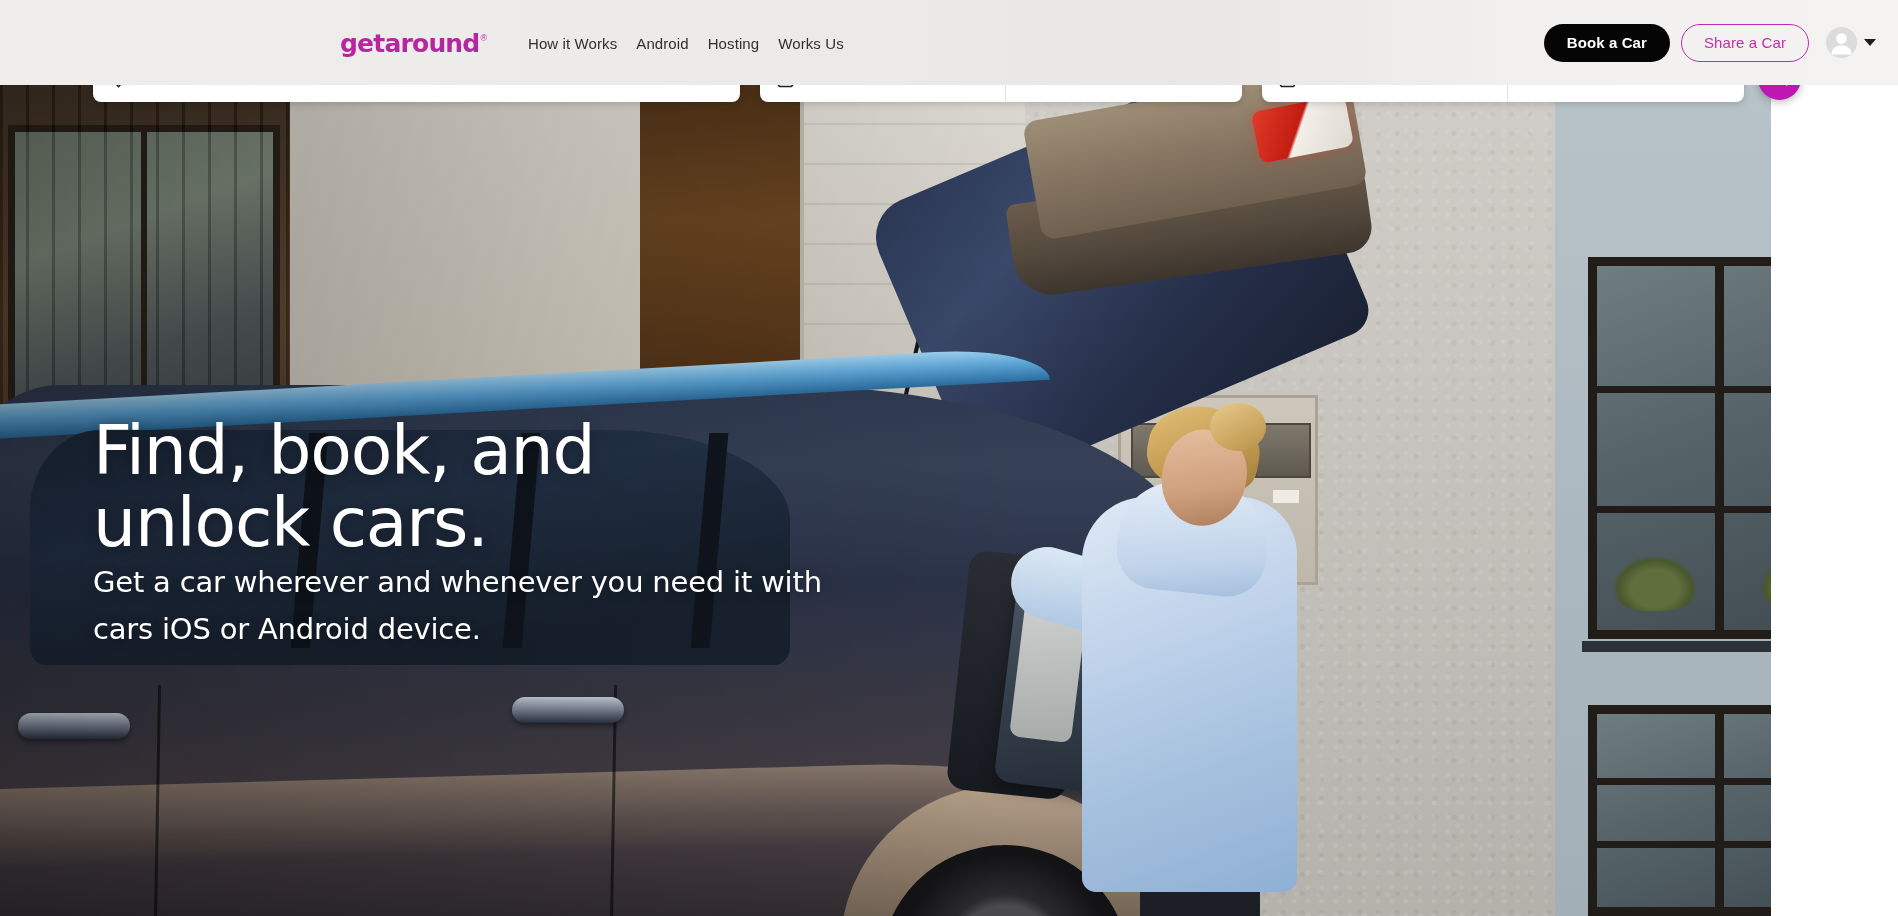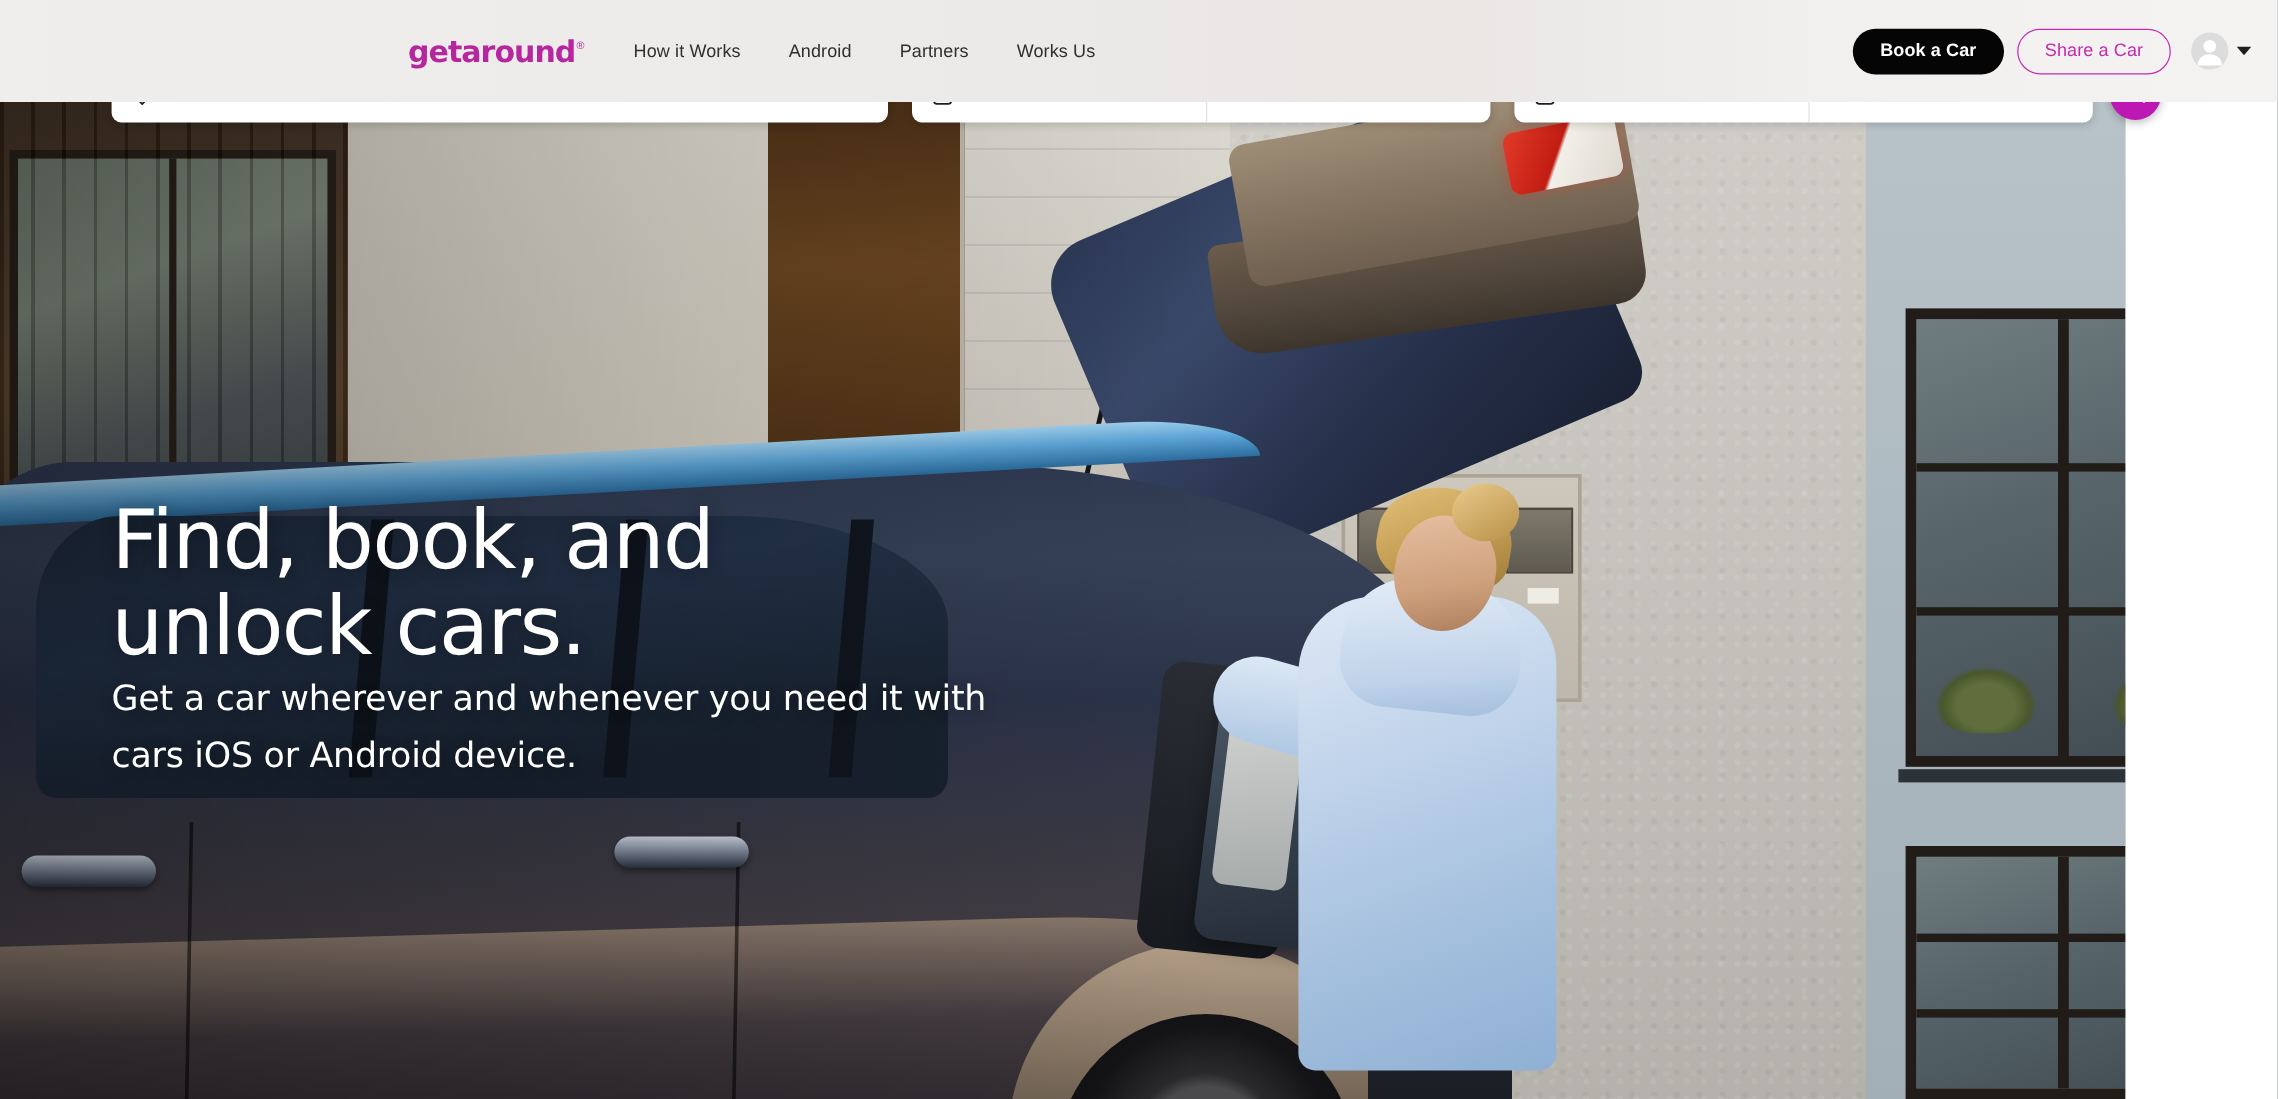--- a/index.html
+++ b/index.html
@@ -22,21 +22,21 @@
     position:absolute; left:340px; top:50%; transform:translateY(-50%);
     display:flex; align-items:flex-start; cursor:pointer;
   }
   .logo-text {
     font-size:25px; font-weight:700; color:#b5269f;
     letter-spacing:-0.8px; line-height:1;
     font-family:"DejaVu Sans", sans-serif;
   }
   .logo-tm { font-size:9px; color:#b5269f; margin-left:1px; margin-top:2px; }
 
-  .nav { position:absolute; left:528px; top:50%; transform:translateY(-50%); display:flex; align-items:center; gap:40px; }
+  .nav { position:absolute; left:528px; top:50%; transform:translateY(-50%); display:flex; align-items:center; gap:19px; }
   .nav a {
     font-size:15px; color:#2f2f2f; text-decoration:none; font-weight:500;
     white-space:nowrap; letter-spacing:0.1px;
   }
 
   .header-right {
     position:absolute; right:22px; top:50%; transform:translateY(-50%);
     display:flex; align-items:center; gap:11px;
   }
   .btn-book {
@@ -325,21 +325,21 @@
   <div class="header">
 
     <div class="logo-wrap">
       <span class="logo-text">getaround</span>
       <span class="logo-tm">®</span>
     </div>
 
     <nav class="nav">
       <a href="#">How it Works</a>
       <a href="#">Android</a>
-      <a href="#">Partners</a>
+      <a href="#">Hosting</a>
       <a href="#">Works Us</a>
     </nav>
 
     <div class="header-right">
       <button class="btn-book">Book a Car</button>
       <button class="btn-share">Share a Car</button>
       <div class="avatar-group">
         <span class="avatar">
           <svg width="31" height="31" viewBox="0 0 31 31" aria-hidden="true">
             <circle cx="15.5" cy="11.6" r="5.3" fill="#ffffff"></circle>

